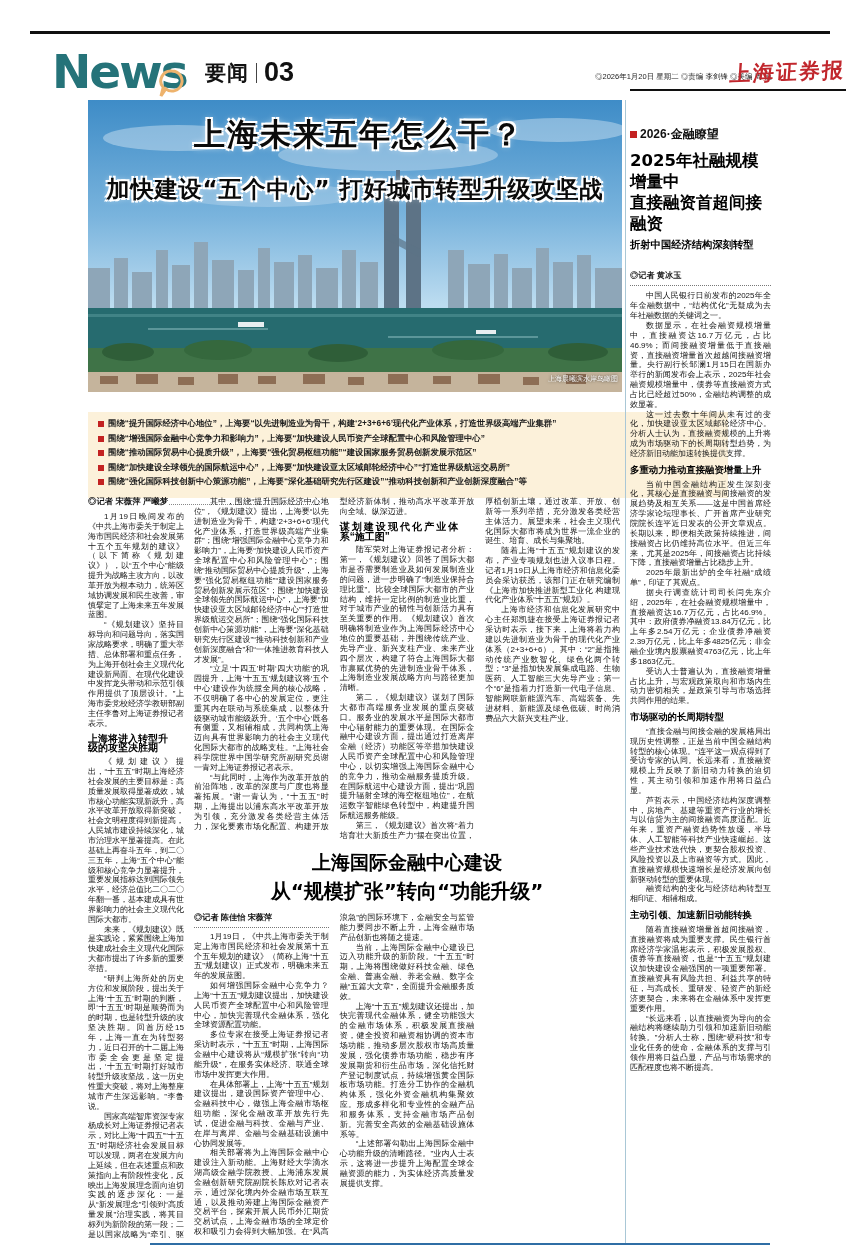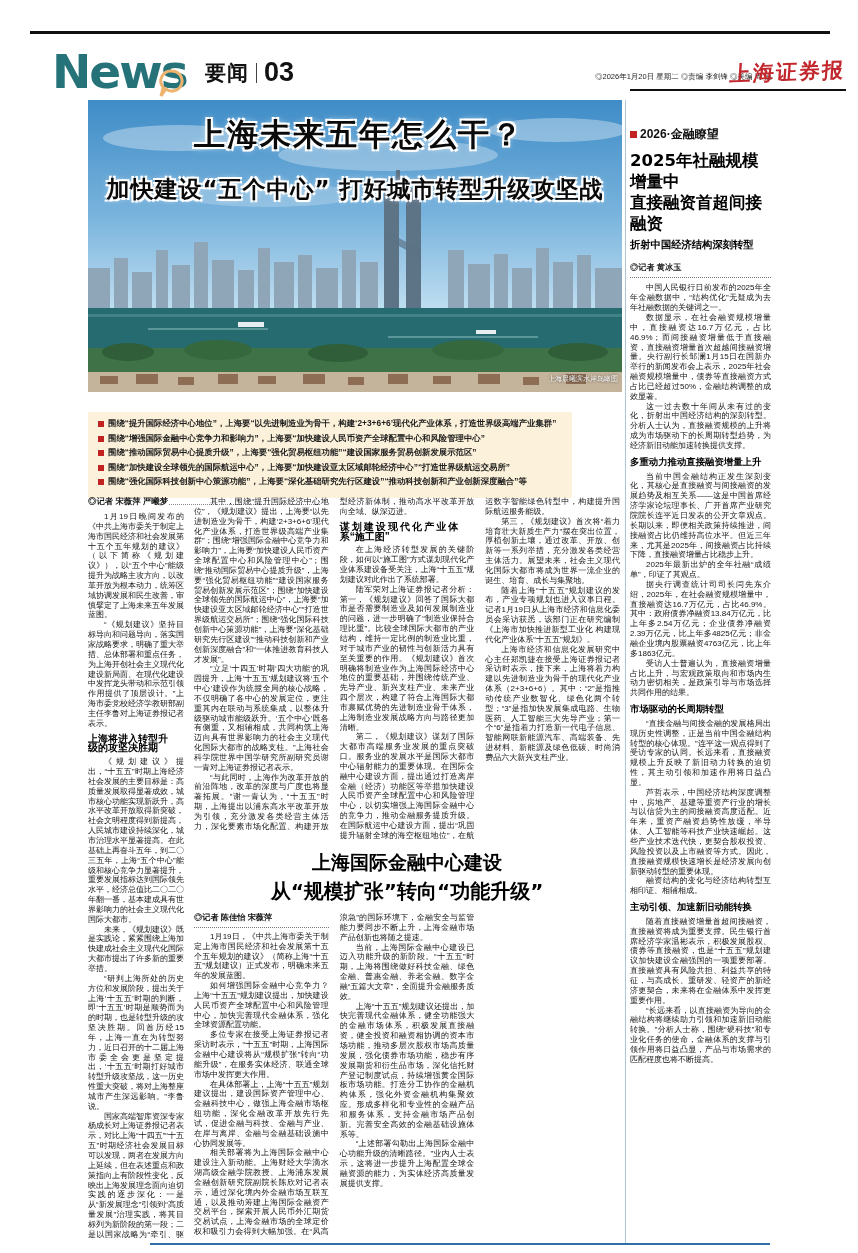--- a/index.html
+++ b/index.html
@@ -29,21 +29,21 @@
   #main-headline { position:absolute; left:4px; top:14px; width:100%; text-align:center;
       font-family:"DejaVu Sans",sans-serif; font-size:31px; font-weight:bold; color:#0a0a0a; letter-spacing:2px;
       text-shadow:-2px -2px 0 #fff,2px -2px 0 #fff,-2px 2px 0 #fff,2px 2px 0 #fff,0 0 7px rgba(255,255,255,.9); }
   #main-subheadline { position:absolute; left:0; top:74px; width:100%; text-align:center;
       font-family:"DejaVu Sans",sans-serif; font-size:23px; font-weight:bold; color:#0a0a0a; letter-spacing:1px;
       text-shadow:-2px -2px 0 #fff,2px -2px 0 #fff,-2px 2px 0 #fff,2px 2px 0 #fff,0 0 6px rgba(255,255,255,.9); }
   #photo-caption { position:absolute; left:460px; top:274px; font-size:7px; color:#fff;
       text-shadow:0 0 3px rgba(0,0,0,.8); }
 
   
-  #bullets { position:absolute; left:88px; top:412px; width:484px; height:86px; background:#fcf1da;
+  #bullets { position:absolute; left:88px; top:412px; width:640px; height:86px; background:#fcf1da;
              padding:7px 10px 5px 10px; font-size:8.4px; line-height:9.6px; }
   .f-b { display:flex; gap:4px; margin:0 0 5px 0; font-weight:bold; color:#1e1e1e; }
   .sq { width:6px; height:6px; background:#c32222; flex:0 0 6px; margin-top:2px; }
 
   
   .bodytext { font-size:8px; line-height:9.85px; text-align:justify; color:#141414; }
   .f-p { margin:0; text-indent:2em; text-align:justify; }
   .f-h { margin:5px 16px 4px 0; font-size:10px; font-weight:bold; color:#000; text-indent:0; }
   .f-by { font-weight:bold; font-size:8.2px; border-bottom:1px dotted #777; padding-bottom:4px; margin-bottom:4px; text-indent:0; }
 
@@ -60,21 +60,21 @@
   #embed-t1 { text-align:center; font-family:"DejaVu Sans",sans-serif; font-size:19px; font-weight:bold; color:#000; }
   #embed-t2 { text-align:center; font-family:"DejaVu Sans",sans-serif; font-size:20px; font-weight:bold; color:#000; margin-top:2px; }
   #embed-body { margin-top:8px; height:330px; overflow:hidden; column-count:3; column-gap:11px; column-fill:auto; }
 
   
   #sidebar { position:absolute; left:630px; top:126px; width:141px; }
   #sidebar-tag { display:flex; align-items:center; gap:3px; font-size:12px; font-weight:bold; color:#111; }
   #sidebar-tag .sq { margin-top:0; width:7px; height:7px; flex:0 0 7px; }
   #sidebar-title { font-size:16.5px; font-weight:bold; line-height:1.28; margin:7px 0 4px 0; color:#000;
                    font-family:"DejaVu Sans",sans-serif; }
-  #sidebar-deck { font-size:10.3px; font-weight:bold; margin-bottom:10px; color:#000; }
+  #sidebar-deck { font-size:10.3px; font-weight:bold; margin-bottom:18px; color:#000; }
   #sidebar-byline { font-size:8.2px; font-weight:bold; border-bottom:1px dotted #777; padding-bottom:4px; margin-bottom:5px; }
   #sidebar-body { height:1004px; overflow:hidden; }
   #sidebar-body .f-h { margin:6px 0 5px 0; font-size:9.4px; }
 
   .v-hairline { position:absolute; left:625px; top:100px; width:1px; height:1144px; background:#a9c7d6; }
   .bottom-rule { position:absolute; left:150px; top:1243px; width:620px; height:2px; background:#2f6ea5; }
 </style>
 </head>
 <body>
 
@@ -206,21 +206,20 @@
       <p class="f-p">《规划建议》提出，“十五五”时期上海经济社会发展的主要目标是：高质量发展取得显著成效，城市核心功能实现新跃升，高水平改革开放取得新突破，社会文明程度得到新提高，人民城市建设持续深化，城市治理水平显著提高。在此基础上再奋斗五年，到二〇三五年，上海“五个中心”能级和核心竞争力显著提升，重要发展指标达到国际领先水平，经济总值比二〇二〇年翻一番，基本建成具有世界影响力的社会主义现代化国际大都市。</p>
       <p class="f-p">未来，《规划建议》既是实践论，紧紧围绕上海加快建成社会主义现代化国际大都市提出了许多新的重要举措。</p>
       <p class="f-p">“研判上海所处的历史方位和发展阶段，提出关于上海‘十五五’时期的判断，即‘十五五’时期是顺势而为的时期，也是转型升级的攻坚决胜期。回首历经15年，上海一直在为转型努力，近日召开的十二届上海市委全会更是坚定提出，‘十五五’时期打好城市转型升级攻坚战，这一历史性重大突破，将对上海整座城市产生深远影响。”李鲁说。</p>
       <p class="f-p">国家高端智库资深专家杨成长对上海证券报记者表示，对比上海“十四五”“十五五”时期经济社会发展目标可以发现，两者在发展方向上延续，但在表述重点和政策指向上有阶段性变化，反映出上海发展理念面向迫切实践的逐步深化：一是从“新发展理念”引领到“高质量发展”治理实践，将其目标列为新阶段的第一段；二是以国家战略为“牵引、驱动和支撑”深化改革开放，并突出“首创性”；三是更加重视经济运行体制机制，强调有效市场和有为政府相结合，统筹发展和安全，在此基础上推动超大城市治理。</p>
     </div>
   <div id="topcols" class="bodytext">
       <p class="f-p">其中，围绕“提升国际经济中心地位”，《规划建议》提出，上海要“以先进制造业为骨干，构建‘2+3+6+6’现代化产业体系，打造世界级高端产业集群”；围绕“增强国际金融中心竞争力和影响力”，上海要“加快建设人民币资产全球配置中心和风险管理中心”；围绕“推动国际贸易中心提质升级”，上海要“强化贸易枢纽功能”“建设国家服务贸易创新发展示范区”；围绕“加快建设全球领先的国际航运中心”，上海要“加快建设亚太区域邮轮经济中心”“打造世界级航运交易所”；围绕“强化国际科技创新中心策源功能”，上海要“深化基础研究先行区建设”“推动科技创新和产业创新深度融合”和“一体推进教育科技人才发展”。</p>
       <p class="f-p">“立足‘十四五’时期‘四大功能’的巩固提升，上海‘十五五’规划建议将‘五个中心’建设作为统揽全局的核心战略，不仅明确了各中心的发展定位，更注重其内在联动与系统集成，以整体升级驱动城市能级跃升。‘五个中心’既各有侧重，又相辅相成，共同构筑上海迈向具有世界影响力的社会主义现代化国际大都市的战略支柱。”上海社会科学院世界中国学研究所副研究员谢一青对上海证券报记者表示。</p>
       <p class="f-p">“与此同时，上海作为改革开放的前沿阵地，改革的深度与广度也将显著拓展。”谢一青认为，“十五五”时期，上海提出以浦东高水平改革开放为引领，充分激发各类经营主体活力，深化要素市场化配置、构建开放型经济新体制，推动高水平改革开放向全域、纵深迈进。</p>
       <h4 class="f-h">谋划建设现代化产业体系“施工图”</h4>
-      <p class="f-p">在上海经济转型发展的关键阶段，如何以“施工图”方式谋划现代化产业体系建设备受关注，上海“十五五”规划建议对此作出了系统部署。</p>
       <p class="f-p">陆军荣对上海证券报记者分析：第一，《规划建议》回答了国际大都市是否需要制造业及如何发展制造业的问题，进一步明确了“制造业保持合理比重”。比较全球国际大都市的产业结构，维持一定比例的制造业比重，对于城市产业的韧性与创新活力具有至关重要的作用。《规划建议》首次明确将制造业作为上海国际经济中心地位的重要基础，并围绕传统产业、先导产业、新兴支柱产业、未来产业四个层次，构建了符合上海国际大都市禀赋优势的先进制造业骨干体系，上海制造业发展战略方向与路径更加清晰。</p>
       <p class="f-p">第二，《规划建议》谋划了国际大都市高端服务业发展的重点突破口。服务业的发展水平是国际大都市中心辐射能力的重要体现。在国际金融中心建设方面，提出通过打造离岸金融（经济）功能区等举措加快建设人民币资产全球配置中心和风险管理中心，以切实增强上海国际金融中心的竞争力，推动金融服务提质升级。在国际航运中心建设方面，提出“巩固提升辐射全球的海空枢纽地位”，在航运数字智能绿色转型中，构建提升国际航运服务能级。</p>
       <p class="f-p">第三，《规划建议》首次将“着力培育壮大新质生产力”摆在突出位置，厚植创新土壤，通过改革、开放、创新等一系列举措，充分激发各类经营主体活力。展望未来，社会主义现代化国际大都市将成为世界一流企业的诞生、培育、成长与集聚地。</p>
       <p class="f-p">随着上海“十五五”规划建议的发布，产业专项规划也进入议事日程。记者1月19日从上海市经济和信息化委员会采访获悉，该部门正在研究编制《上海市加快推进新型工业化 构建现代化产业体系“十五五”规划》。</p>
       <p class="f-p">上海市经济和信息化发展研究中心主任郑凯捷在接受上海证券报记者采访时表示，接下来，上海将着力构建以先进制造业为骨干的现代化产业体系（2+3+6+6）。其中：“2”是指推动传统产业数智化、绿色化两个转型；“3”是指加快发展集成电路、生物医药、人工智能三大先导产业；第一个“6”是指着力打造新一代电子信息、智能网联新能源汽车、高端装备、先进材料、新能源及绿色低碳、时尚消费品六大新兴支柱产业。</p>
     </div>
 
   <div id="embed">
     <div id="embed-t1">上海国际金融中心建设</div>
     <div id="embed-t2">从“规模扩张”转向“功能升级”</div>
@@ -244,21 +243,21 @@
     </div>
     <div id="sidebar-title">
       <div>2025年社融规模增量中</div>
       <div>直接融资首超间接融资</div>
     </div>
     <div id="sidebar-deck">折射中国经济结构深刻转型</div>
     <div id="sidebar-byline">◎记者 黄冰玉</div>
     <div id="sidebar-body" class="bodytext">
         <p class="f-p">中国人民银行日前发布的2025年全年金融数据中，“结构优化”无疑成为去年社融数据的关键词之一。</p>
         <p class="f-p">数据显示，在社会融资规模增量中，直接融资达16.7万亿元，占比46.9%；而间接融资增量低于直接融资，直接融资增量首次超越间接融资增量。央行副行长邹澜1月15日在国新办举行的新闻发布会上表示，2025年社会融资规模增量中，债券等直接融资方式占比已经超过50%，金融结构调整的成效显著。</p>
-        <p class="f-p">这一过去数十年间从未有过的变化，折射出中国经济结构的深刻转型。分析人士认为，直接融资规模的上升将成为市场驱动下的长周期转型趋势，为经济新旧动能加速转换提供支撑。</p>
+        <p class="f-p">这一过去数十年间从未有过的变化，加快建设亚太区域邮轮经济中心。分析人士认为，直接融资规模的上升将成为市场驱动下的长周期转型趋势，为经济新旧动能加速转换提供支撑。</p>
         <h4 class="f-h">多重动力推动直接融资增量上升</h4>
         <p class="f-p">当前中国金融结构正发生深刻变化，其核心是直接融资与间接融资的发展趋势及相互关系——这是中国首席经济学家论坛理事长、广开首席产业研究院院长连平近日发表的公开文章观点。长期以来，即便相关政策持续推进，间接融资占比仍维持高位水平。但近三年来，尤其是2025年，间接融资占比持续下降，直接融资增量占比稳步上升。</p>
         <p class="f-p">2025年最新出炉的全年社融“成绩单”，印证了其观点。</p>
         <p class="f-p">据央行调查统计司司长闫先东介绍，2025年，在社会融资规模增量中，直接融资达16.7万亿元，占比46.9%。其中：政府债券净融资13.84万亿元，比上年多2.54万亿元；企业债券净融资2.39万亿元，比上年多4825亿元；非金融企业境内股票融资4763亿元，比上年多1863亿元。</p>
         <p class="f-p">受访人士普遍认为，直接融资增量占比上升，与宏观政策取向和市场内生动力密切相关，是政策引导与市场选择共同作用的结果。</p>
         <h4 class="f-h">市场驱动的长周期转型</h4>
         <p class="f-p">“直接金融与间接金融的发展格局出现历史性调整，正是当前中国金融结构转型的核心体现。”连平这一观点得到了受访专家的认同。长远来看，直接融资规模上升反映了新旧动力转换的迫切性，其主动引领和加速作用将日益凸显。</p>
         <p class="f-p">芦哲表示，中国经济结构深度调整中，房地产、基建等重资产行业的增长与以信贷为主的间接融资高度适配。近年来，重资产融资趋势性放缓，半导体、人工智能等科技产业快速崛起。这些产业技术迭代快，更契合股权投资、风险投资以及上市融资等方式。因此，直接融资规模快速增长是经济发展向创新驱动转型的重要体现。</p>
         <p class="f-p">融资结构的变化与经济结构转型互相印证、相辅相成。</p>
         <h4 class="f-h">主动引领、加速新旧动能转换</h4>

